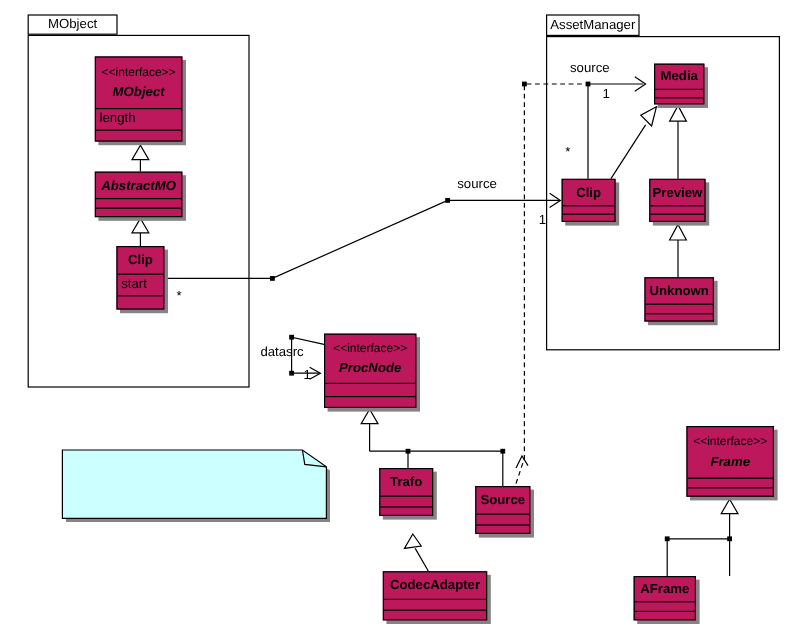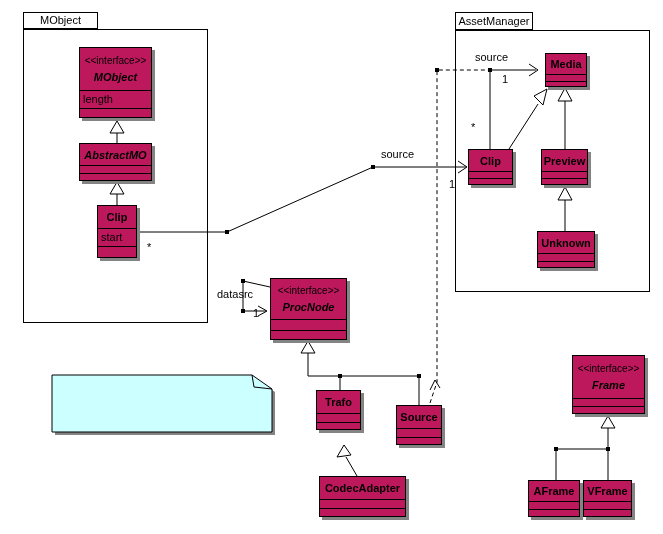--- a/index.html
+++ b/index.html
@@ -208,27 +208,20 @@
       <div class="uml-title" style="height: 42px;">
         <div class="stereo">&lt;&lt;interface&gt;&gt;</div>
         <div class="cname it">Frame</div>
       </div>
       <div class="row" style="height: 8px; line-height: 8px;"></div>
       <div class="row" style="height: 9px; line-height: 8px;"></div>
     </div>
     <div class="uml-class" style="left: 528px; top: 480px; width: 52px; height: 37px;">
       <div class="uml-title" style="height: 20px;">
         <div class="cname">AFrame</div>
-      </div>
-      <div class="row" style="height: 8px; line-height: 8px;"></div>
-      <div class="row" style="height: 9px; line-height: 8px;"></div>
-    </div>
-    <div class="uml-class" style="left: 583px; top: 480px; width: 49px; height: 37px;">
-      <div class="uml-title" style="height: 20px;">
-        <div class="cname">VFrame</div>
       </div>
       <div class="row" style="height: 8px; line-height: 8px;"></div>
       <div class="row" style="height: 9px; line-height: 8px;"></div>
     </div>
     <div class="elabel" style="left: 381px; top: 148px;">source</div>
     <div class="elabel" style="left: 449px; top: 178px;">1</div>
     <div class="elabel" style="left: 147px; top: 241px;">*</div>
     <div class="elabel" style="left: 475px; top: 51px;">source</div>
     <div class="elabel" style="left: 502px; top: 73px;">1</div>
     <div class="elabel" style="left: 471px; top: 121px;">*</div>

